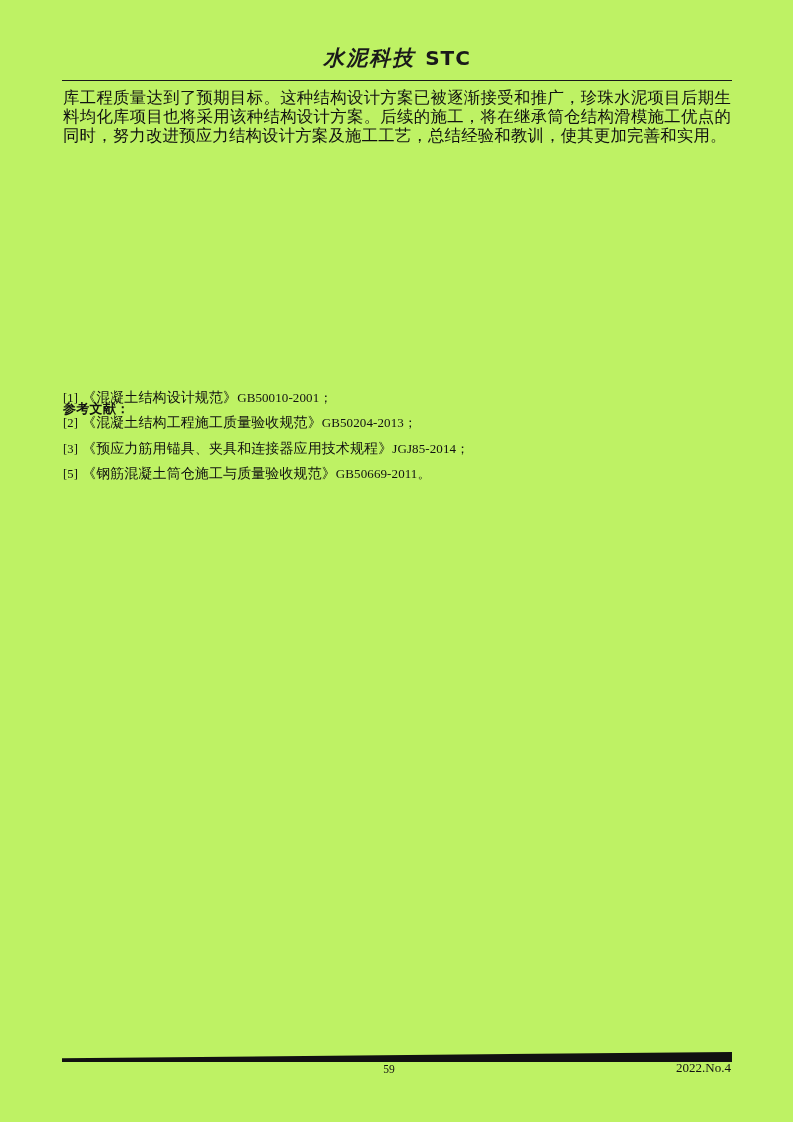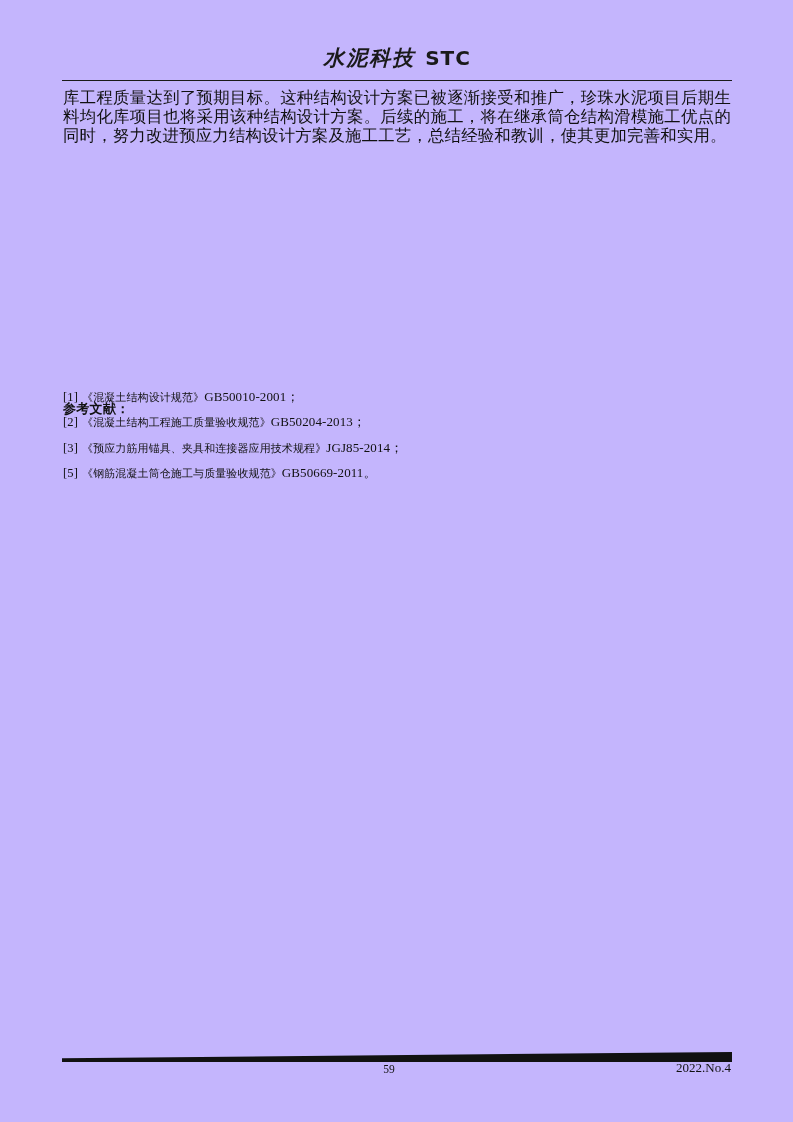--- a/index.html
+++ b/index.html
@@ -13,21 +13,21 @@
     position: relative;
     font-family: "Liberation Serif", serif;
     color: #000000;
     overflow: hidden;
   }
   .page {
     position: absolute;
     left: 0; top: 0;
     width: 793px;
     height: 1122px;
-    background: #c4b5fd;
+    background: #bef264;
   }
 
   
   .header {
     position: absolute;
     left: 62px;
     top: 44px;
     width: 670px;
     text-align: center;
   }
@@ -99,21 +99,21 @@
   }
   .ref-item {
     font-family: "DejaVu Sans", sans-serif;
     font-size: 12.4px;
     line-height: 24.3px;
     color: #111111;
     white-space: nowrap;
     letter-spacing: 0.1px;
   }
   .ref-item .num { font-family: "Liberation Serif", serif; font-size: 12.6px; }
-  .ref-item .t-cn { font-family: Liberation Mono, monospace; font-size: 11px; }
+  .ref-item .t-cn { font-family: Liberation Sans, sans-serif; font-size: 14px; }
   .ref-item .t-en { font-family: "Liberation Serif", serif; font-size: 13px; }
 
   
   .footer-rule-thick {
     position: absolute;
     left: 62px;
     top: 1052px;
     width: 670px;
     height: 10px;
     background: #111111;

